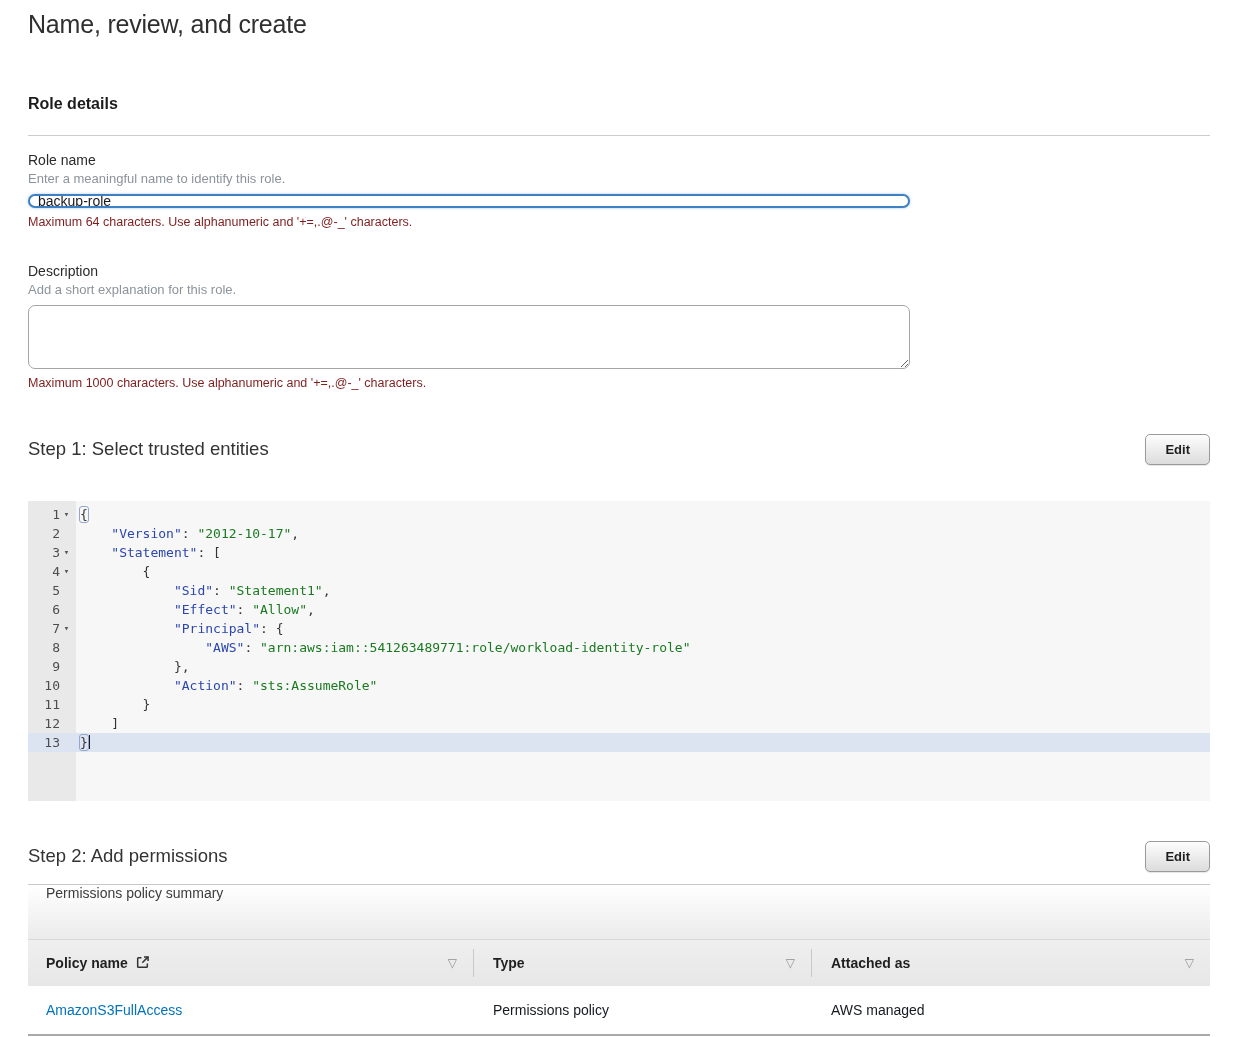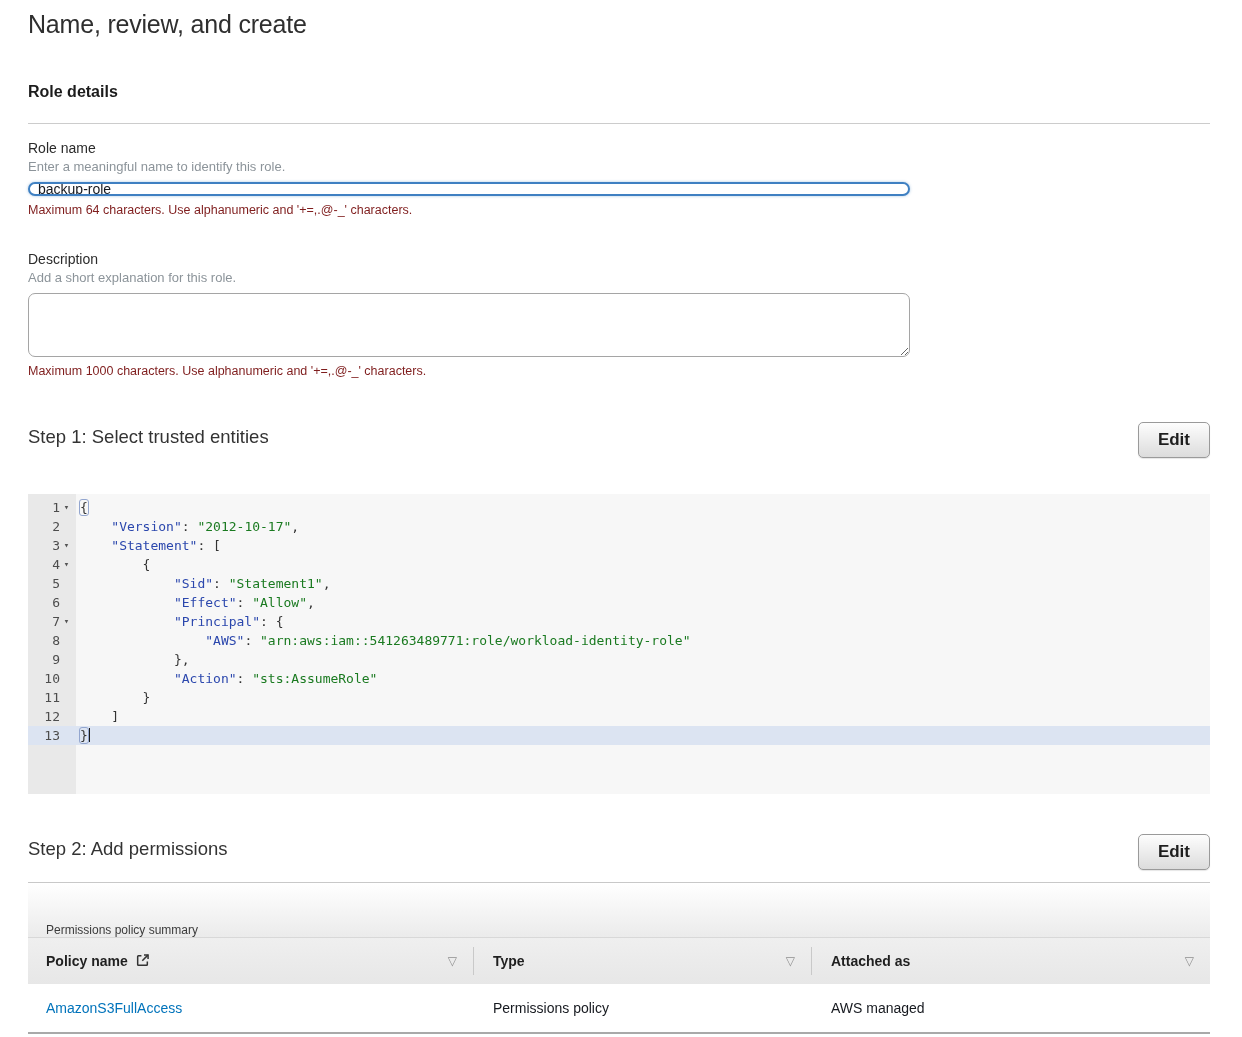--- a/index.html
+++ b/index.html
@@ -7,21 +7,21 @@
   body {
     width: 1242px; height: 1037px;
     font-family: "Liberation Sans", "DejaVu Sans", sans-serif;
     color: #2e2e2e;
     overflow: hidden;
   }
   .container { padding: 10px 32px 0 28px; }
 
   h1.page-title { font-size: 25px; font-weight: 400; color: #2f2f2f; letter-spacing: -0.2px; }
 
-  h2.section-title { margin-top: 44px; font-size: 16px; font-weight: 700; color: #1c1c1c; }
+  h2.section-title { margin-top: 56px; font-size: 16px; font-weight: 700; color: #1c1c1c; }
   hr.divider { border: none; border-top: 1px solid #cccccc; margin-top: 22px; }
 
   .field { margin-top: 16px; }
   .field.desc { margin-top: 34px; }
   .field-label { font-size: 14px; color: #2b2b2b; }
   .field-help { font-size: 13px; color: #8c949a; margin-top: 3px; }
   .constraint { font-size: 12.5px; color: #7f1d1d; margin-top: 7px; }
 
   input.text-input {
     display: block; margin-top: 8px;
@@ -47,21 +47,21 @@
 
   .step-row { display: flex; justify-content: space-between; align-items: flex-start; margin-top: 44px; }
   .step-row.step2 { margin-top: 40px; }
   h3.step-heading { font-size: 18.5px; font-weight: 400; color: #333333; padding-top: 4px; }
   button.btn-edit {
     background: linear-gradient(#fdfdfd, #dcdcdc);
     border: 1px solid #9a9a9a;
     border-radius: 5px;
     padding: 7px 19px;
     font-family: "Liberation Sans", sans-serif;
-    font-weight: 700; font-size: 17px; color: #1e1e1e;
+    font-weight: 700; font-size: 13px; color: #1e1e1e;
     box-shadow: 0 1px 1px rgba(0,0,0,0.10);
     cursor: pointer;
   }
 
   
   .editor {
     margin-top: 36px; height: 300px;
     background: var(--editor-bg, #f7f7f7);
     position: relative;
     font-family: "DejaVu Sans Mono", "Liberation Mono", monospace;
@@ -81,23 +81,23 @@
   .tk-s { color: var(--code-string, #1a7a20); }
   .tk-b { outline: 1px solid #93a6cf; border-radius: 2px; }
   .cursor { display: inline-block; width: 1.5px; height: 14px; background: #1a1a1a; vertical-align: -2px; margin-left: 1px; }
 
   
   .panel { margin-top: 12px; border-top: 1px solid #c8c8c8; }
   .panel-header {
     height: 55px;
     background: linear-gradient(#ffffff, #ebebeb);
     border-bottom: 1px solid #d8d8d8;
-    display: flex; align-items: flex-end;
+    display: flex; align-items: flex-start;
     padding-left: 18px;
-    font-size: 12px; color: #3c3c3c;
+    font-size: 14px; color: #3c3c3c;
   }
   .tbl-header {
     display: grid; grid-template-columns: 445px 338px 1fr;
     background: linear-gradient(#efefef, #e7e7e7);
     height: 46px;
   }
   .th { display: flex; align-items: center; padding: 0 16px 0 18px; font-weight: 700; font-size: 14px; color: #1f1f1f; position: relative; gap: 7px; }
   .th + .th::before { content: ''; position: absolute; left: 0; top: 9px; bottom: 9px; width: 1px; background: #c9c9c9; }
   .th + .th { padding-left: 20px; }
   .flex-sp { flex: 1; }

